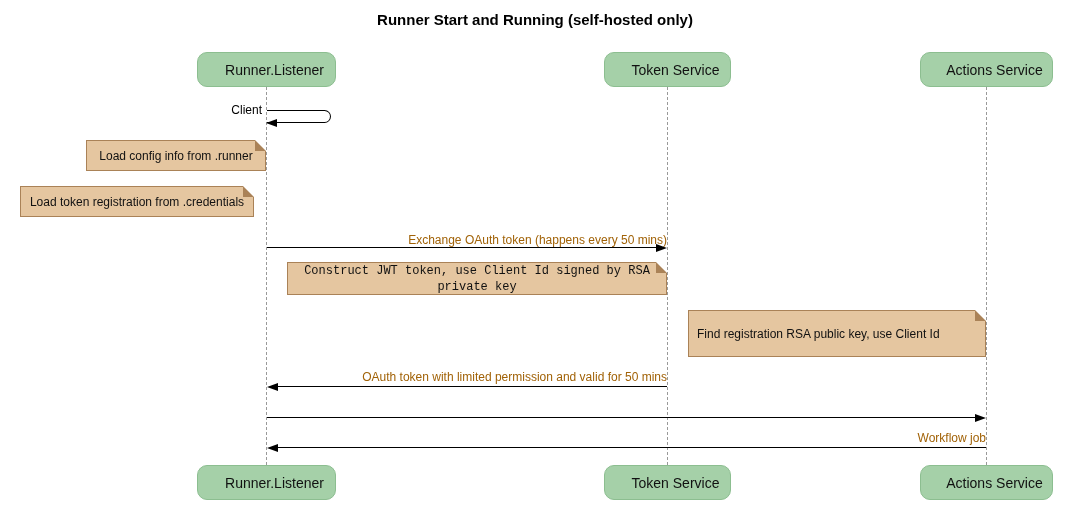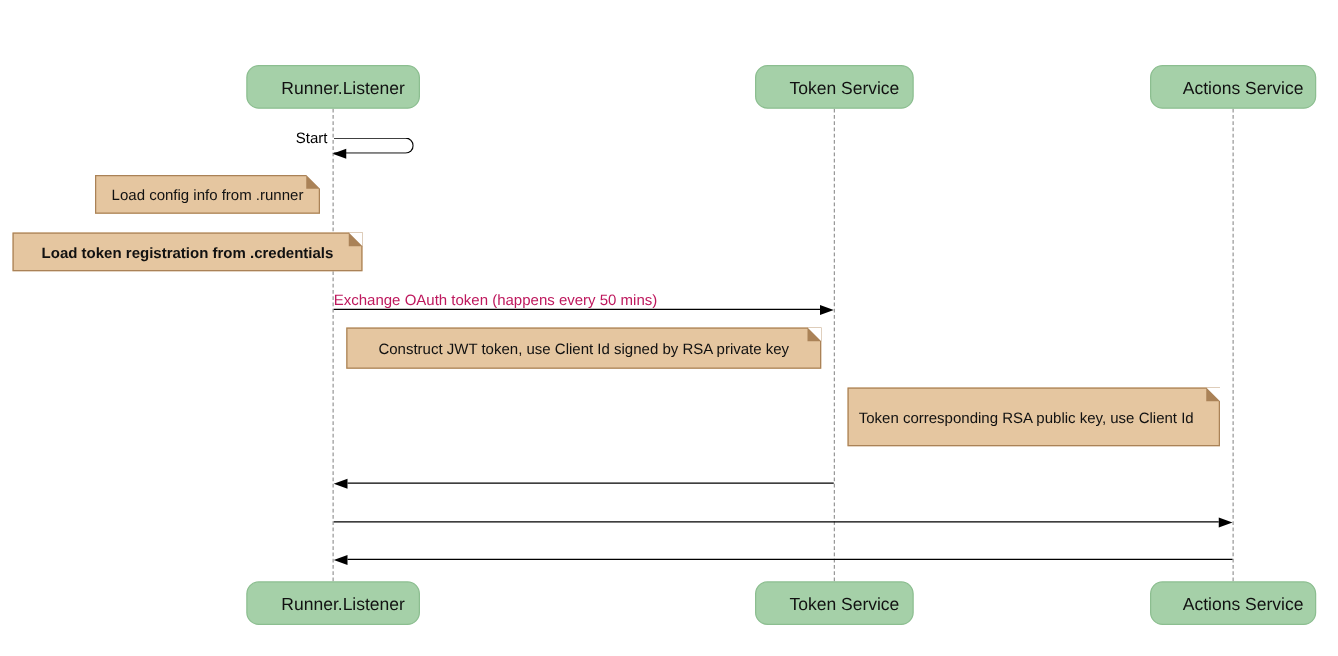--- a/index.html
+++ b/index.html
@@ -16,91 +16,94 @@
                font-size:14px;color:#111;padding-left:16px;}
 
   .lifeline{position:absolute;top:87px;height:378px;width:0;
             border-left:1px dashed var(--lifeline,#999999);}
 
   .note{position:absolute;box-sizing:border-box;
         background:var(--note-fill,#e5c6a0);
         border:1px solid var(--note-border,#aa8257);
         font-size:12px;color:#111;
         display:flex;flex-direction:column;justify-content:center;
-        padding:12px 8px;line-height:16px;}
+        padding:12px 8px;line-height:16px;margin-left:10px;}
   .note::before{content:"";position:absolute;top:-1px;right:-1px;
         border-style:solid;border-width:0 11px 11px 0;
         border-color:#ffffff #ffffff var(--note-border,#aa8257) var(--note-border,#aa8257);}
   .note.center{text-align:center;}
   .note.left{text-align:left;}
 
-  .msg-label{position:absolute;font-size:12px;text-align:left;color:#be185d;white-space:nowrap;}
+  .msg-label{position:absolute;font-size:12px;text-align:right;color:#a16207;white-space:nowrap;}
   .msg-line{position:absolute;height:0;border-top:1.5px solid var(--arrow,#000);}
   .arrow-right{position:absolute;width:0;height:0;border-style:solid;
                border-width:4.5px 0 4.5px 11px;
                border-color:transparent transparent transparent var(--arrow,#000);}
   .arrow-left{position:absolute;width:0;height:0;border-style:solid;
               border-width:4.5px 11px 4.5px 0;
               border-color:transparent var(--arrow,#000) transparent transparent;}
   .self-loop{position:absolute;left:267px;top:110px;width:64px;height:13px;
              border:1.5px solid var(--arrow,#000);border-left:none;
              border-radius:0 9px 9px 0;box-sizing:border-box;}
   .start-label{position:absolute;left:162px;top:103px;width:100px;text-align:right;
                font-size:12px;color:#000;}
 </style>
 </head>
 <body>
 
 <div class="diagram">
 
+  <div class="title">Runner Start and Running (self-hosted only)</div>
 
   <div class="lifeline" style="left:266px;"></div>
   <div class="lifeline" style="left:667px;"></div>
   <div class="lifeline" style="left:986px;"></div>
 
   <div class="participant" style="left:197px;top:52px;width:139px;">
     <span>Runner.Listener</span>
   </div>
   <div class="participant" style="left:604px;top:52px;width:127px;">
     <span>Token Service</span>
   </div>
   <div class="participant" style="left:920px;top:52px;width:133px;">
     <span>Actions Service</span>
   </div>
 
-  <div class="start-label">Start</div>
+  <div class="start-label">Client</div>
   <div class="self-loop"></div>
   <div class="arrow-left" style="left:266px;top:119px;"></div>
 
   <div class="note center" style="left:76px;top:140px;width:180px;height:31px;">
     <span>Load config info from .runner</span>
   </div>
 
-  <div class="note center" style="left:10px;top:186px;width:280px;height:31px;font-weight:bold;">
+  <div class="note center" style="left:10px;top:186px;width:234px;height:31px;">
     <span>Load token registration from .credentials</span>
   </div>
 
   <div class="msg-label" style="left:267px;top:233px;width:400px;">Exchange OAuth token (happens every 50 mins)</div>
   <div class="msg-line" style="left:267px;top:247px;width:390px;"></div>
   <div class="arrow-right" style="left:656px;top:243.5px;"></div>
 
-  <div class="note center" style="left:277px;top:262px;width:380px;height:33px;">
+  <div class="note center" style="left:277px;top:262px;width:380px;height:33px;font-family:Liberation Mono, monospace;">
     <span>Construct JWT token, use Client Id signed by RSA private key</span>
   </div>
 
   <div class="note left" style="left:678px;top:310px;width:298px;height:47px;">
-    <span>Token corresponding RSA public key, use Client Id</span>
+    <span>Find registration RSA public key, use Client Id</span>
   </div>
 
+  <div class="msg-label" style="left:267px;top:370px;width:400px;">OAuth token with limited permission and valid for 50 mins</div>
   <div class="msg-line" style="left:278px;top:386px;width:389px;"></div>
   <div class="arrow-left" style="left:267px;top:382.5px;"></div>
 
   <div class="msg-line" style="left:267px;top:417px;width:708px;"></div>
   <div class="arrow-right" style="left:975px;top:413.5px;"></div>
 
+  <div class="msg-label" style="left:267px;top:431px;width:719px;">Workflow job</div>
   <div class="msg-line" style="left:278px;top:447px;width:708px;"></div>
   <div class="arrow-left" style="left:267px;top:443.5px;"></div>
 
   <div class="participant" style="left:197px;top:465px;width:139px;">
     <span>Runner.Listener</span>
   </div>
   <div class="participant" style="left:604px;top:465px;width:127px;">
     <span>Token Service</span>
   </div>
   <div class="participant" style="left:920px;top:465px;width:133px;">

